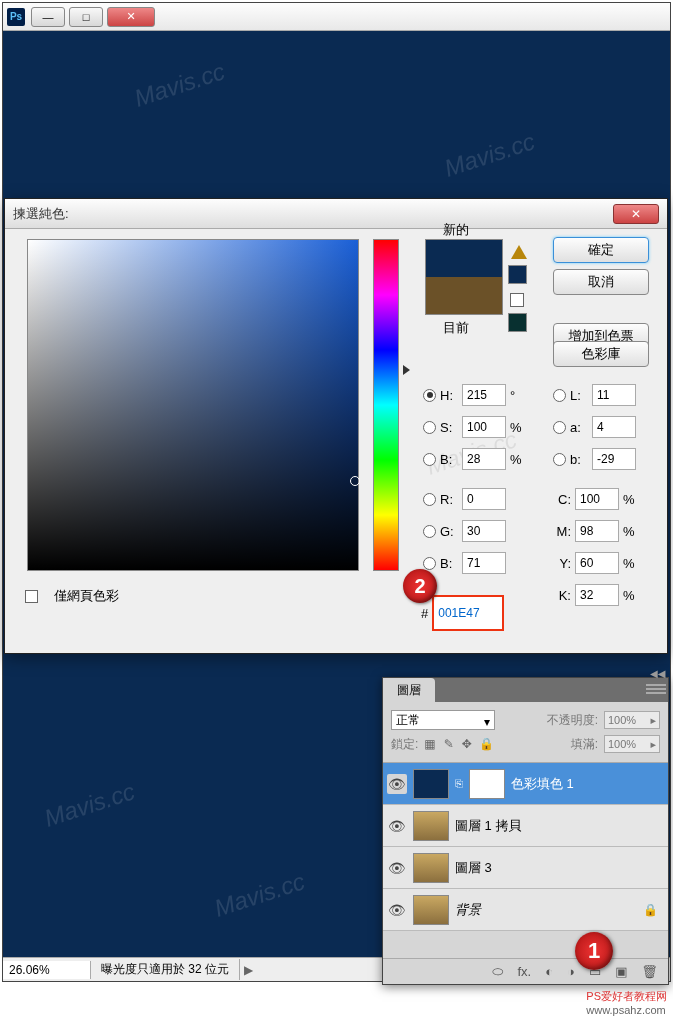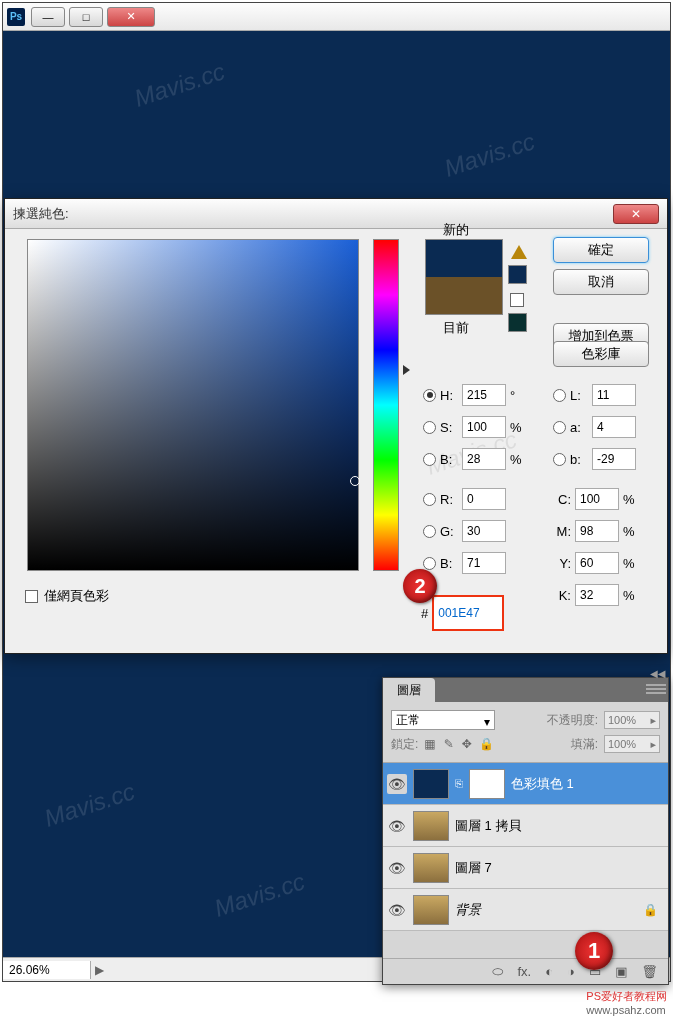--- a/index.html
+++ b/index.html
@@ -55,21 +55,21 @@
 .flabel { width: 18px; display: inline-block; }
 .finput { width: 44px; height: 22px; border: 1px solid #aaa; background: #fff; padding: 2px 4px; font-size: 12px; text-align: left; }
 .unit { width: 18px; display: inline-block; }
 
 .field-grid2 { position: absolute; left: 548px; top: 150px; font-size: 13px; }
 .flabel2 { width: 18px; display: inline-block; text-align: right; }
 
 .hex-row { position: absolute; left: 416px; top: 366px; display: flex; align-items: center; gap: 4px; font-size: 13px; }
 .hex-input { width: 72px; height: 36px; border: 2px solid #e31; background: #fff; padding: 2px 4px; font-size: 12px; color: #0066cc; }
 
-.webonly { position: absolute; left: 20px; top: 358px; display: flex; align-items: center; gap: 6px; font-size: 13px; }
+.webonly { position: absolute; left: 20px; top: 358px; display: flex; align-items: center; gap: 16px; font-size: 13px; }
 .checkbox { width: 13px; height: 13px; border: 1px solid #666; background: #fff; }
 
 .marker2 { position: absolute; left: 398px; top: 340px; width: 34px; height: 34px; background: radial-gradient(#e33,#a11); border-radius: 50%; color: #fff; display: flex; align-items: center; justify-content: center; font-size: 20px; font-weight: bold; box-shadow: inset -2px -2px 4px rgba(0,0,0,0.4), 1px 1px 3px rgba(0,0,0,0.5); }
 
 
 .layers-panel { position: absolute; left: 382px; top: 677px; width: 287px; height: 308px; background: #d6d6d6; border: 1px solid #444; box-shadow: 0 2px 10px rgba(0,0,0,0.5); }
 .panel-head { height: 24px; background: #6e6e6e; display: flex; align-items: center; }
 .panel-tab { background: #d6d6d6; height: 24px; padding: 4px 14px 0; font-size: 12px; border-top-right-radius: 4px; }
 .panel-opts { position: absolute; right: 2px; top: 2px; width: 20px; height: 18px; display: flex; flex-direction: column; justify-content: center; gap: 2px; cursor: pointer; }
 .panel-opts span { height: 2px; background: #aaa; }
@@ -118,20 +118,21 @@
   <div class="canvas-area">
     <div class="watermark" style="left:130px;top:40px">Mavis.cc</div>
     <div class="watermark" style="left:440px;top:110px">Mavis.cc</div>
     <div class="watermark" style="left:30px;top:570px">Mavis.cc</div>
     <div class="watermark" style="left:40px;top:760px">Mavis.cc</div>
     <div class="watermark" style="left:210px;top:850px">Mavis.cc</div>
   </div>
 
   <div class="statusbar">
     <div class="status-zoom">26.06%</div>
+    <div class="status-info">曝光度只適用於 32 位元</div>
     <span style="padding:0 4px;color:#666">▶</span>
   </div>
 </div>
 
 <div class="color-dialog">
   <div class="dlg-titlebar">
     <div class="dlg-title">揀選純色:</div>
     <div class="dlg-close">✕</div>
   </div>
   <div class="dlg-body">
@@ -302,21 +303,21 @@
       <span>色彩填色 1</span>
     </div>
     <div class="layer-row">
       <span class="eye">👁</span>
       <div class="thumb lion"></div>
       <span>圖層 1 拷貝</span>
     </div>
     <div class="layer-row">
       <span class="eye">👁</span>
       <div class="thumb lion"></div>
-      <span>圖層 7</span>
+      <span>圖層 3</span>
     </div>
     <div class="layer-row">
       <span class="eye">👁</span>
       <div class="thumb lion"></div>
       <span style="font-style:italic">背景</span>
       <span class="lock-ic">🔒</span>
     </div>
   </div>
   <div class="panel-foot">
     <span class="foot-ic">⬭</span>

